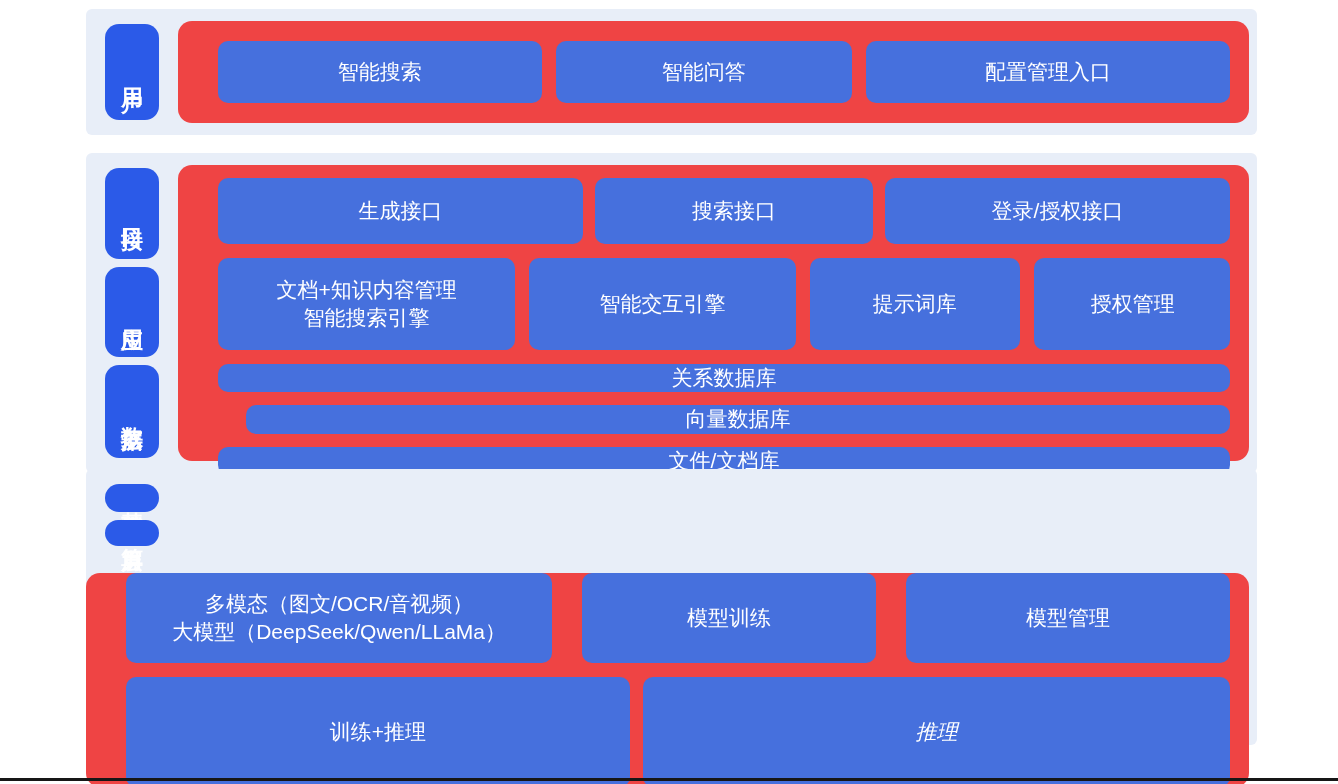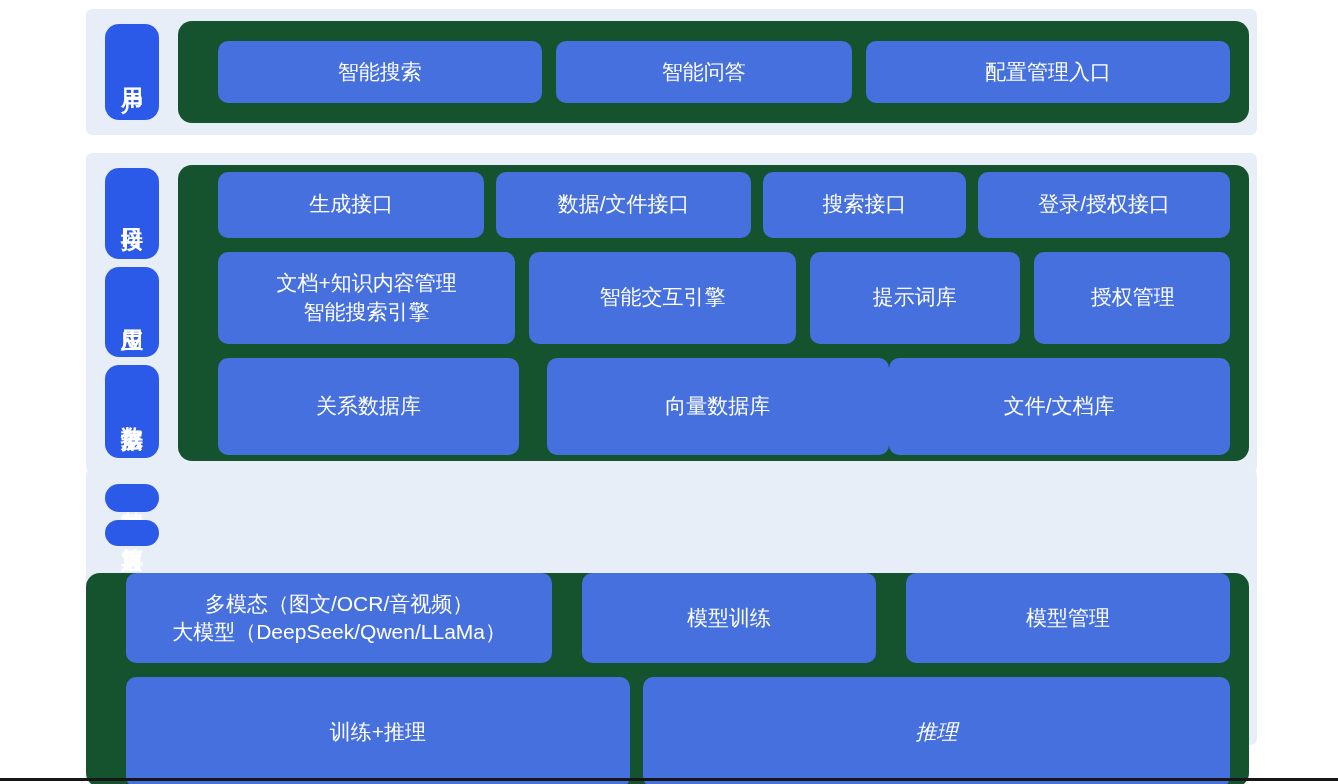--- a/index.html
+++ b/index.html
@@ -18,21 +18,21 @@
     width:92px;flex:0 0 92px;display:flex;flex-direction:column;
     align-items:center;padding:15px 0;gap:8px;box-sizing:border-box;
   }
   .side-label{
     width:54px;flex:1 1 auto;background:#2b5ae8;border-radius:14px;
     color:#ffffff;display:flex;align-items:center;justify-content:center;
     writing-mode:vertical-rl;text-orientation:upright;
     font-size:22px;font-weight:bold;letter-spacing:2px;
   }
   .panel{
-    flex:1 1 auto;background:#14532d;border-radius:14px;
+    flex:1 1 auto;background:#ef4444;border-radius:14px;
     margin:12px 8px 12px 0;
     display:flex;flex-direction:column;justify-content:center;
     padding:0 19px 0 40px;gap:14px;box-sizing:border-box;
   }
   .row{display:flex;align-items:stretch;}
   .btn{
     background:#4670dd;border-radius:10px;color:#ffffff;
     display:flex;align-items:center;justify-content:center;
     text-align:center;font-size:21px;line-height:1.35;
     white-space:pre-line;padding:0 6px;box-sizing:border-box;
@@ -60,32 +60,31 @@
     </div>
   <div class="group group-middle">
       <div class="label-col">
         <div class="side-label">接口</div>
         <div class="side-label">应用</div>
         <div class="side-label">数据层</div>
       </div>
       <div class="panel">
         <div class="row" style="height: 66px; gap: 12px;">
           <div class="btn" style="flex: 210 1 0px;">生成接口</div>
-          <div class="btn" style="flex: 200 1 0px;">数据/文件接口</div>
           <div class="btn" style="flex: 158 1 0px;">搜索接口</div>
           <div class="btn" style="flex: 198 1 0px;">登录/授权接口</div>
         </div>
         <div class="row" style="height: 92px; gap: 14px; justify-content: center;">
           <div class="btn" style="flex: 300 1 0px;">文档+知识内容管理
 智能搜索引擎</div>
           <div class="btn" style="flex: 268 1 0px;">智能交互引擎</div>
           <div class="btn" style="flex: 208 1 0px;">提示词库</div>
           <div class="btn" style="flex: 192 1 0px; padding-left: 8px;">授权管理</div>
         </div>
-        <div class="row" style="height: 97px; ">
+        <div class="row" style="height: 84px; gap: 13px; flex-direction: column;">
           <div class="btn" style="flex: 300 1 0px;">关系数据库</div>
           <div class="btn" style="flex: 342 1 0px; margin-left: 28px;">向量数据库</div>
           <div class="btn" style="flex: 342 1 0px;">文件/文档库</div>
         </div>
       </div>
     </div>
   <div class="group group-foundation">
       <div class="label-col">
         <div class="side-label">基础模型</div>
         <div class="side-label">算力层</div>

